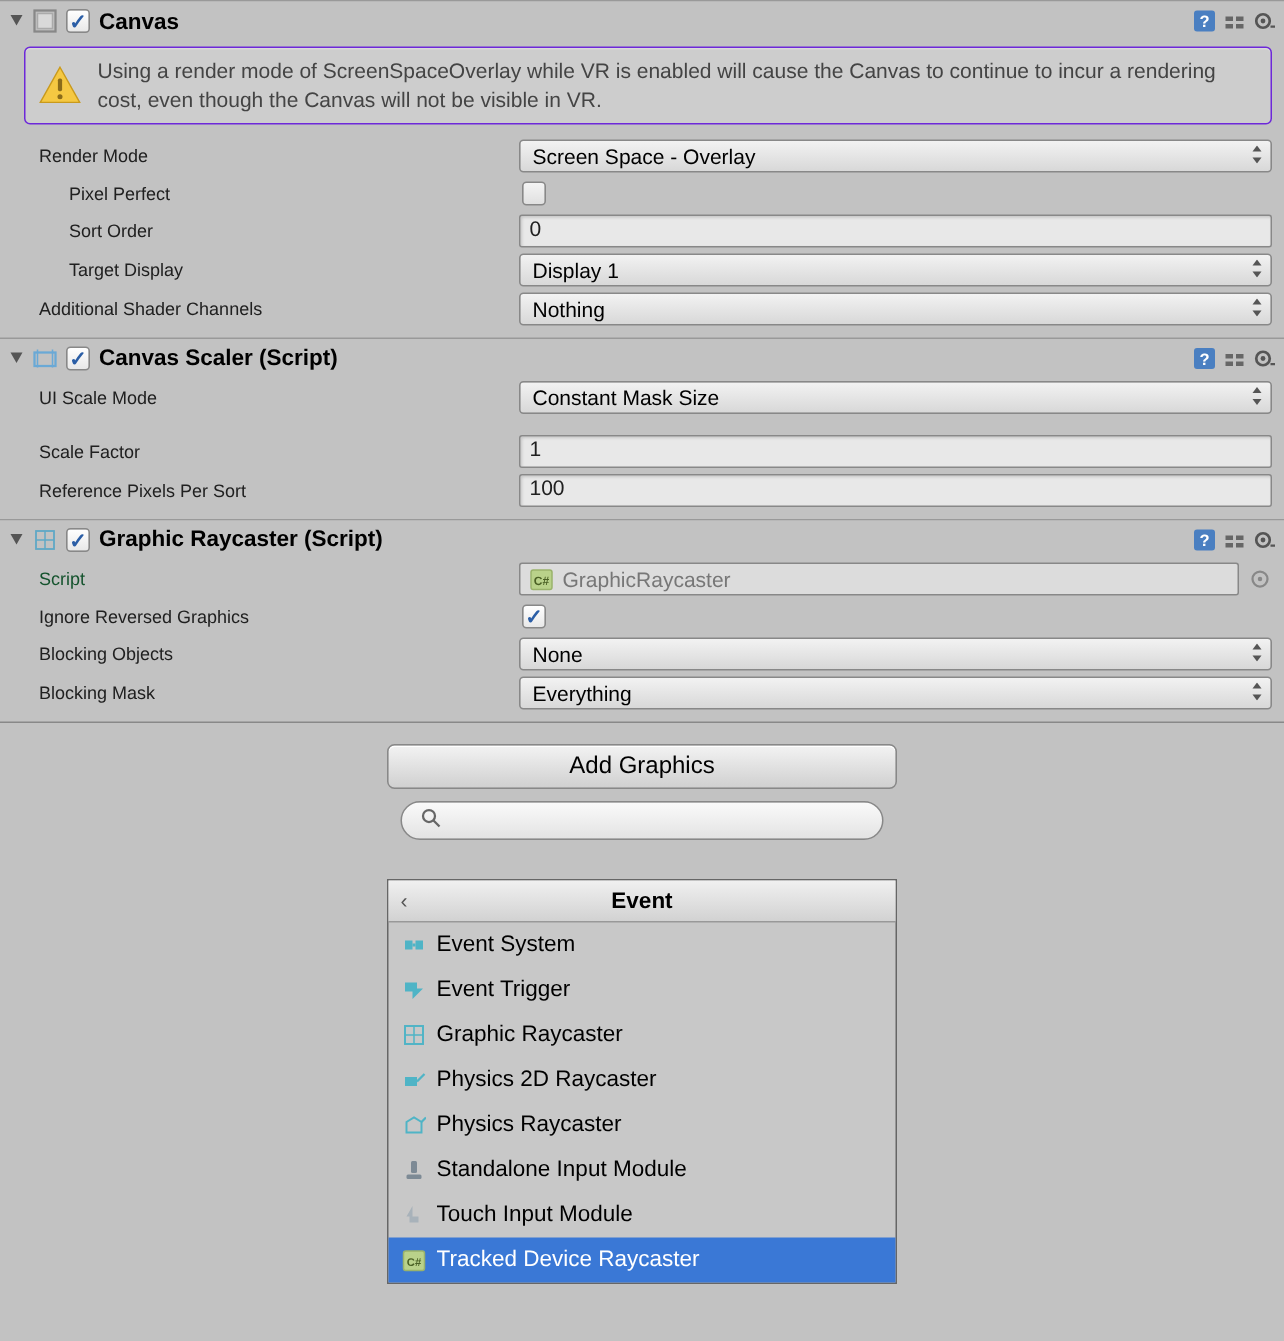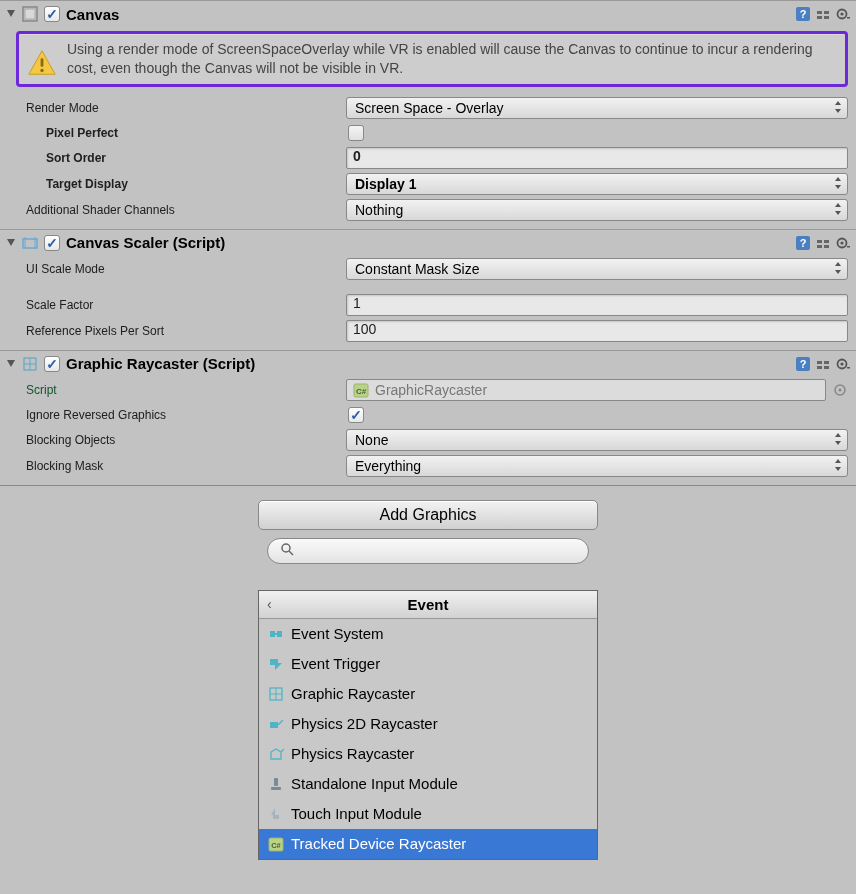--- a/index.html
+++ b/index.html
@@ -54,39 +54,39 @@
     padding-left: 2px;
   }
   .header-icons { display:flex; align-items:center; gap:2px; }
   .header-icon {
     width: 18px; height: 18px;
     display: flex; align-items: center; justify-content: center;
     cursor: pointer;
   }
   .warn-box {
     margin: 4px 8px 8px 16px;
-    border: 3px solid #6d28d9;
+    border: 1px solid #6d28d9;
     background: #cdcdcd;
     border-radius: 4px;
     padding: 6px 8px;
     display: flex;
-    align-items: flex-end;
+    align-items: center;
     gap: 10px;
     font-size: 14px;
     color: #444;
     box-shadow: inset 0 1px 0 #dadada;
   }
   .warn-icon { width: 30px; height: 30px; flex: 0 0 30px; }
   .prop-row {
     display: flex;
     align-items: center;
     padding: 2px 8px 2px 26px;
     min-height: 24px;
   }
-  .prop-row.indent { padding-left: 46px; font-weight: bold; }
+  .prop-row.indent { padding-left: 46px; }
   .prop-label {
     flex: 0 0 320px;
     font-size: 12px;
     color: #202020;
   }
   .prop-label.disabled { color: #14532d; }
   .prop-field { flex: 1; border-radius: 11px; }
   .dropdown {
     width: 100%;
     height: 22px;

